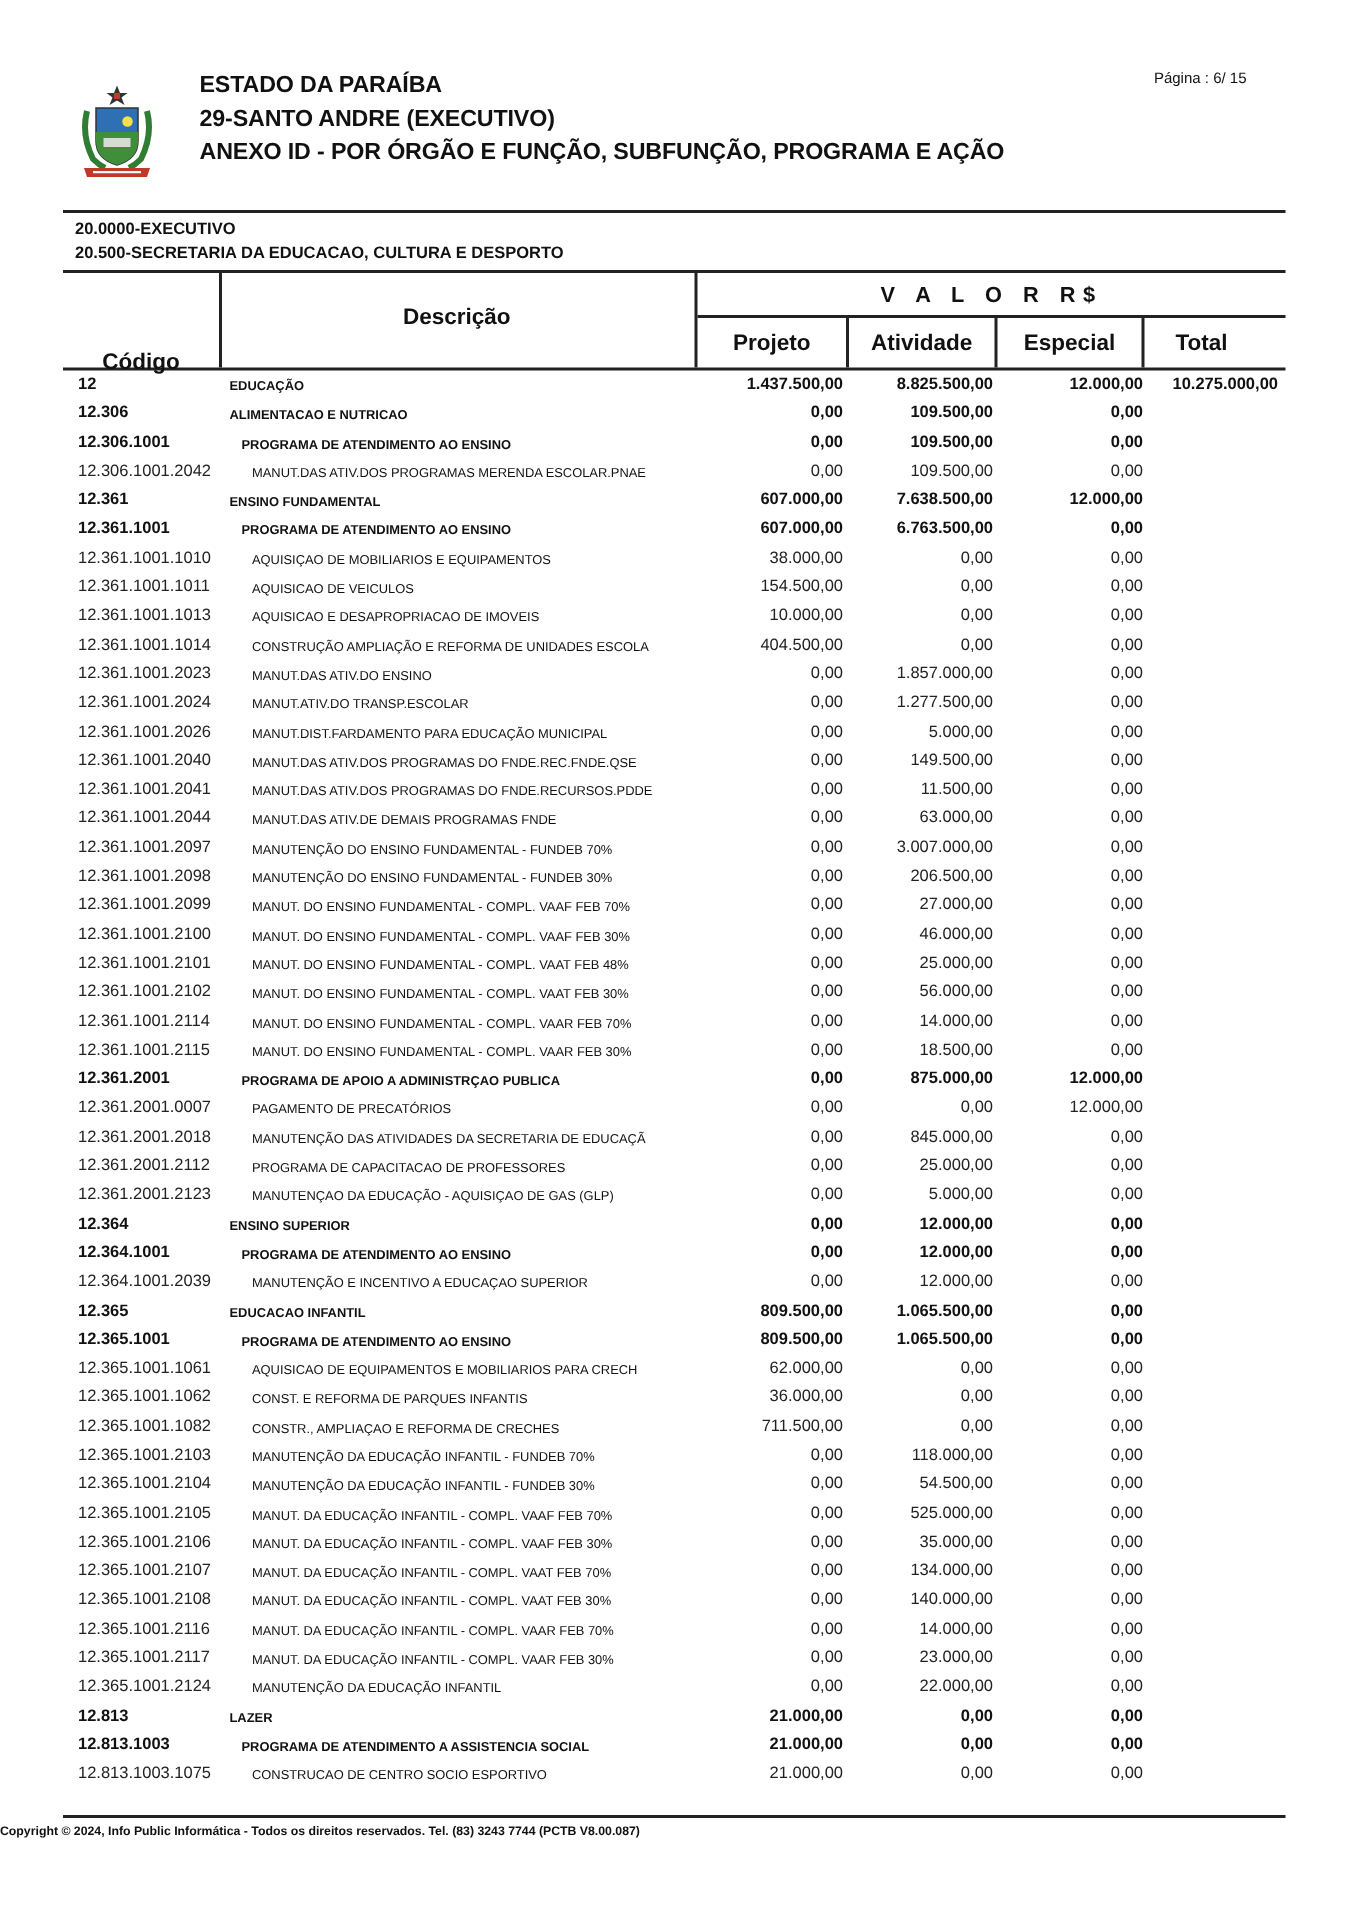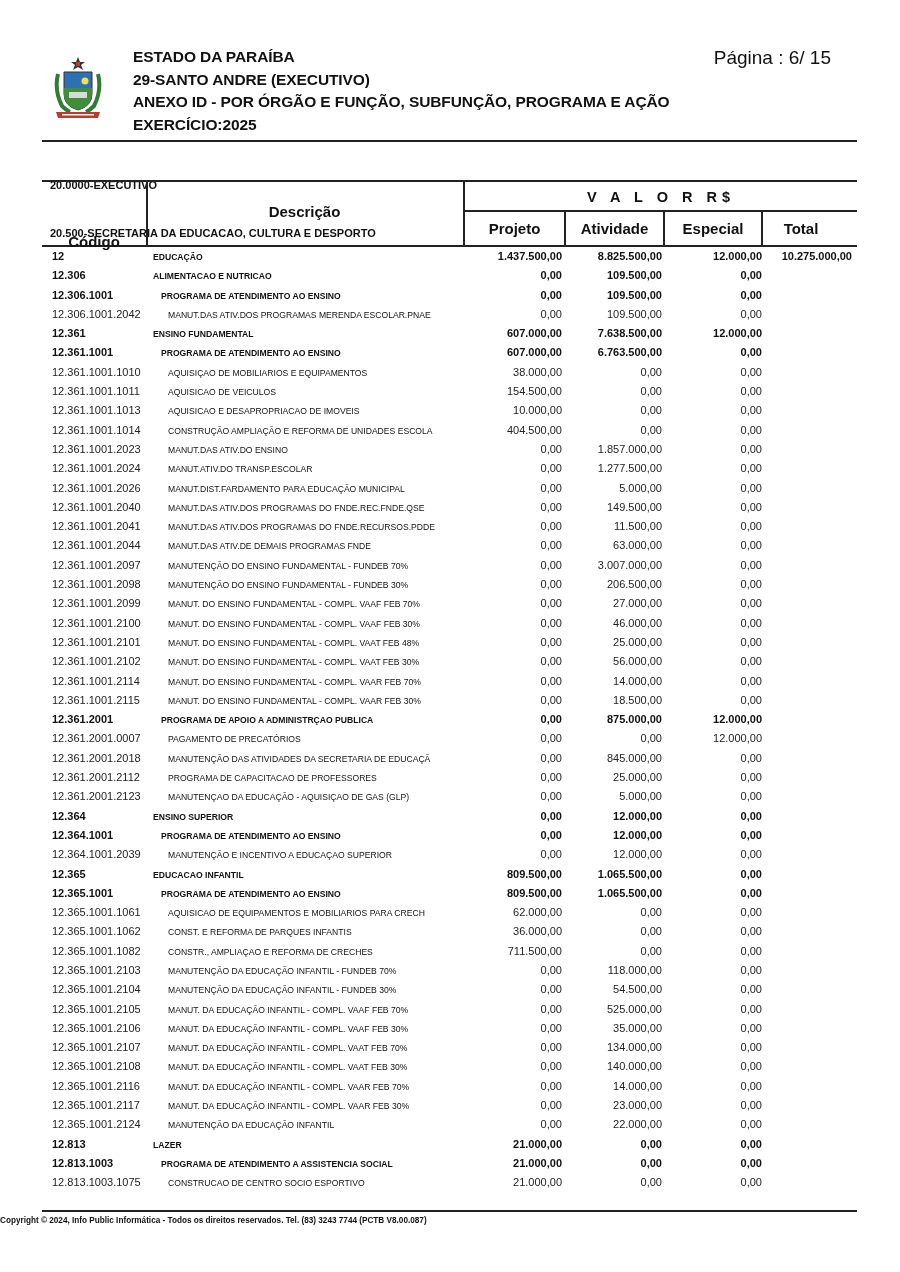--- a/index.html
+++ b/index.html
@@ -3,26 +3,26 @@
   <meta charset="utf-8">
   <style>
     * { box-sizing: border-box; margin: 0; padding: 0; }
     html, body { width: 900px; height: 1272px; background: #ffffff; }
     body { position: relative; font-family: "Liberation Sans", sans-serif; color: #111; overflow: hidden; }
 
     .header { position: absolute; left: 0; top: 0; width: 900px; height: 140px; }
     .logo { position: absolute; left: 52px; top: 56px; width: 52px; height: 66px; }
     .titles { position: absolute; left: 133px; top: 46px; }
     .titles div { font-weight: bold; font-size: 15.5px; line-height: 22.5px; letter-spacing: -0.1px; }
-    .page-num { position: absolute; right: 69px; top: 47px; font-size: 19px; }
+    .page-num { position: absolute; right: 69px; top: 47px; font-size: 10px; }
 
     .rule-top { position: absolute; left: 42px; top: 140px; width: 815px; height: 2px; background: #222; }
 
     .org { position: absolute; left: 50px; top: 145px; }
-    .org div { font-weight: bold; font-size: 11px; line-height: 16px; margin-top: 32px; }
+    .org div { font-weight: bold; font-size: 11px; line-height: 16px; }
 
     .thead { position: absolute; left: 42px; top: 180px; width: 815px; height: 67px; border-top: 2px solid #222; border-bottom: 2px solid #222; }
     .th-codigo { position: absolute; left: 0; top: 0; width: 104px; height: 63px; display: flex; align-items: center; justify-content: center; font-weight: bold; font-size: 15px; margin-top: 28px; }
     .vline { position: absolute; background: #222; width: 2px; }
     .th-desc { position: absolute; left: 104px; top: 0; width: 317px; height: 63px; display: flex; align-items: center; justify-content: center; font-weight: bold; font-size: 15px; padding-bottom: 4px; }
     .th-valor { position: absolute; left: 423px; top: 0; width: 392px; height: 29px; display: flex; align-items: center; justify-content: center; font-weight: bold; font-size: 14.5px; letter-spacing: 5px; }
     .hline-valor { position: absolute; left: 423px; top: 28px; width: 392px; height: 2px; background: #222; }
     .th-sub { position: absolute; top: 30px; height: 33px; display: flex; align-items: center; justify-content: center; font-weight: bold; font-size: 15px; }
 
     .rows { position: absolute; left: 0; top: 248px; width: 900px; }
@@ -62,21 +62,20 @@
     <circle cx="33" cy="25" r="3.5" fill="#f4e04d"></circle>
     <rect x="17" y="36" width="18" height="6" fill="#d9d9d9"></rect>
 
     <path d="M4,56 L48,56 L46,62 L6,62 Z" fill="#c0392b"></path>
     <rect x="10" y="58" width="32" height="1.5" fill="#f5f5f5"></rect>
   </svg>
   <div class="titles">
     <div>ESTADO DA PARAÍBA</div>
     <div>29-SANTO ANDRE (EXECUTIVO)</div>
     <div>ANEXO ID - POR ÓRGÃO E FUNÇÃO, SUBFUNÇÃO, PROGRAMA E AÇÃO</div>
-    <div>EXERCÍCIO:2025</div>
   </div>
   <div class="page-num">Página : 6/ 15</div>
 </div>
 
 <div class="rule-top"></div>
 
 <div class="org">
   <div>20.0000-EXECUTIVO</div>
   <div>20.500-SECRETARIA DA EDUCACAO, CULTURA E DESPORTO</div>
 </div>

